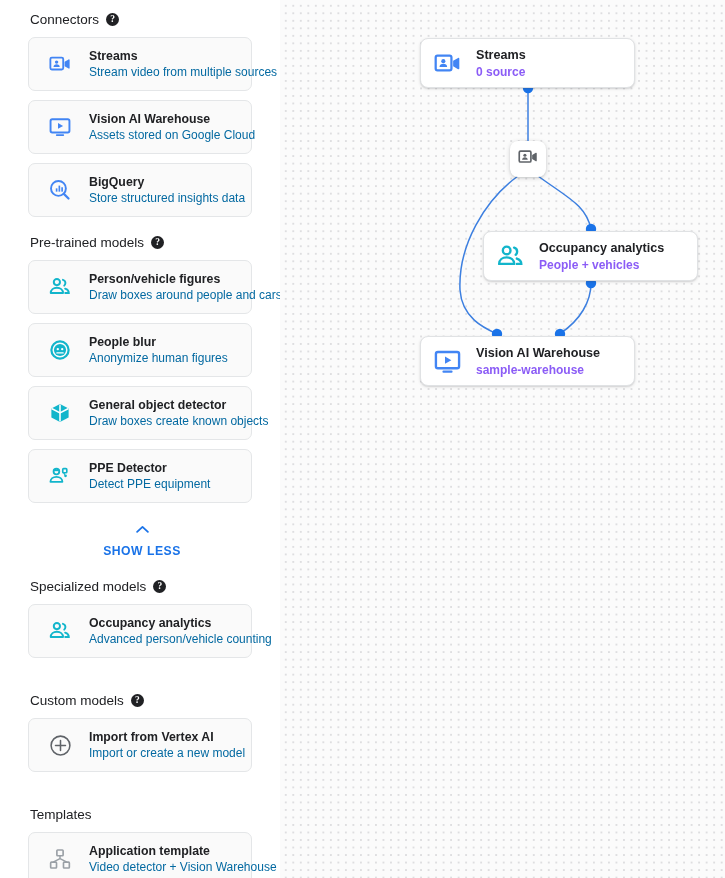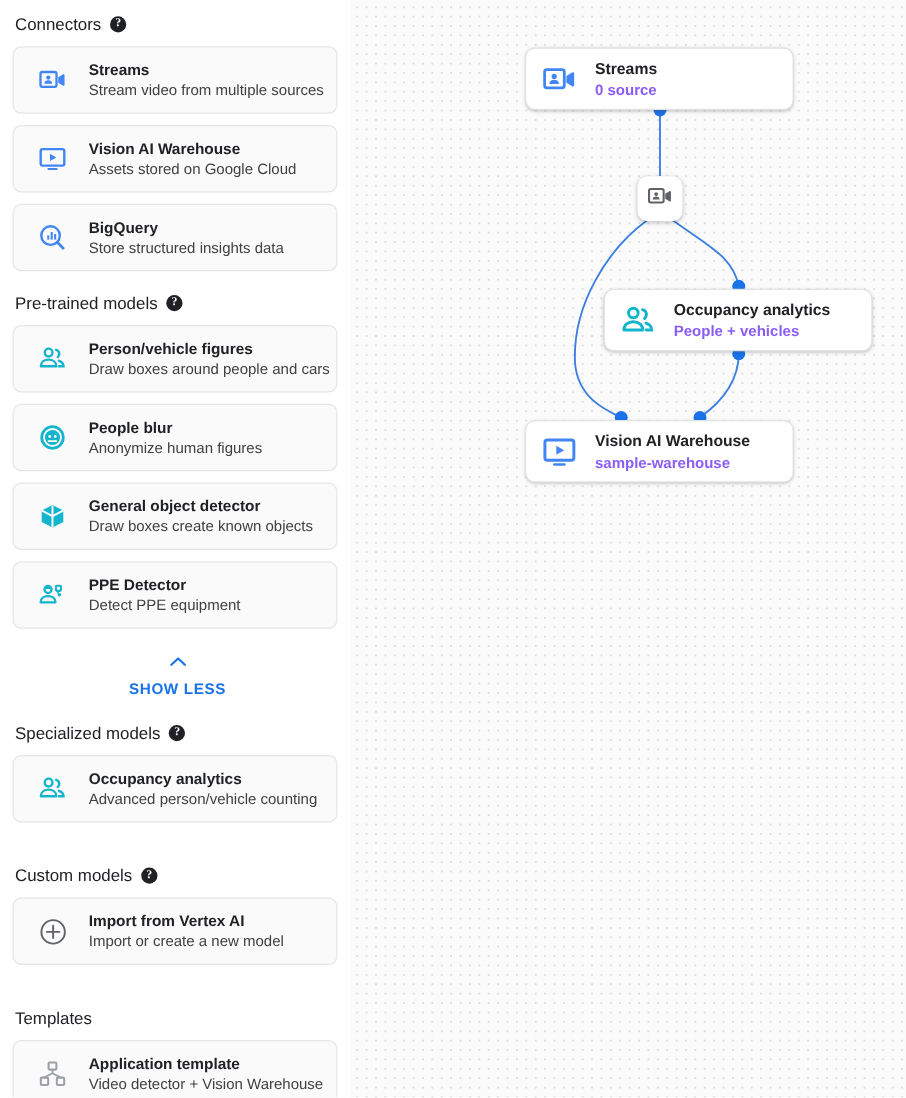--- a/index.html
+++ b/index.html
@@ -8,21 +8,21 @@
     font-family: "Liberation Sans", sans-serif;
     background: #ffffff;
     overflow: hidden;
   }
   #app { position: relative; width: 725px; height: 878px; display: flex; }
 
   
   .sidebar {
     width: 280px; height: 878px;
     background: #ffffff;
-    padding: 0 10px;
+    padding: 0 28px;
     overflow: hidden;
     position: relative;
     flex: 0 0 280px;
   }
   .section-header {
     display: flex; align-items: center; gap: 7px;
     font-size: 13.5px; color: #202124; font-weight: 400;
     padding: 0 0 0 2px;
   }
   .help-icon {
@@ -48,21 +48,21 @@
     display: flex; align-items: center; justify-content: center;
     flex: 0 0 30px; margin-right: 14px; margin-left: 6px;
   }
   .card-icon svg { display: block; }
   .card-text { display: flex; flex-direction: column; justify-content: center; min-width: 0; }
   .card-title {
     font-size: 12.3px; font-weight: 700; color: #202124;
     line-height: 16px; white-space: nowrap;
   }
   .card-sub {
-    font-size: 12px; color: #404040; line-height: 16px;
+    font-size: 12px; color: #0369a1; line-height: 16px;
     white-space: nowrap;
   }
   .show-less {
     display: flex; align-items: center; gap: 7px;
     color: #1a73e8; font-size: 12.2px; font-weight: 600;
     letter-spacing: 0.5px; cursor: pointer;
     padding-left: 4px;
     flex-direction: column;
   }
   .chev { display: block; }

